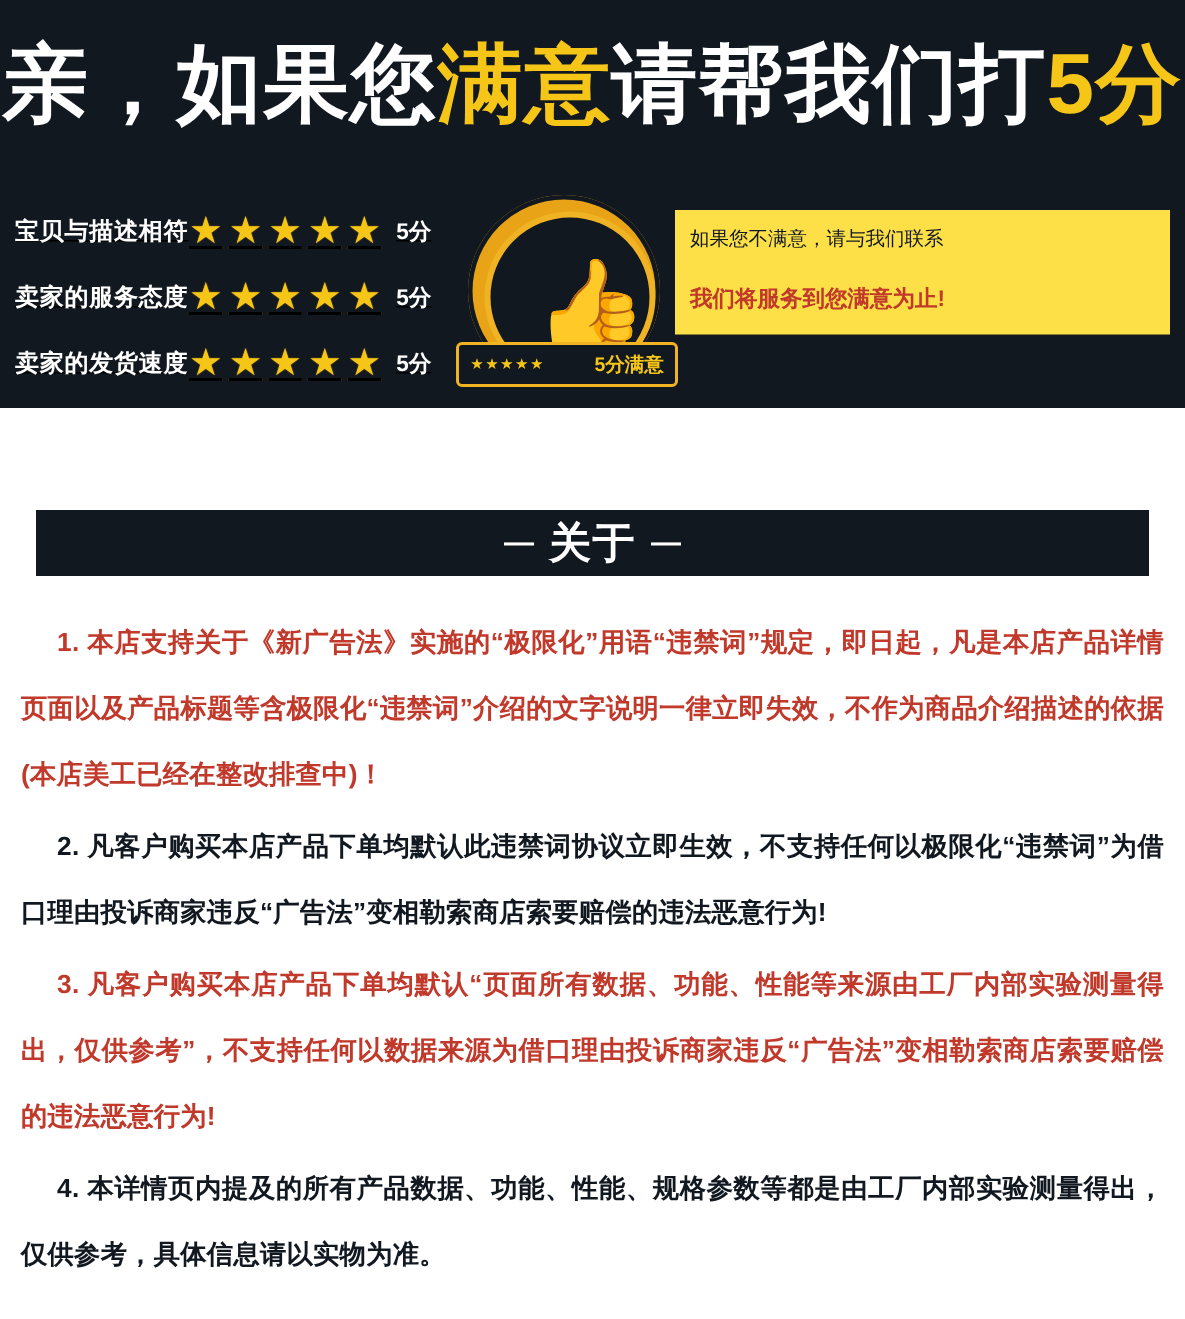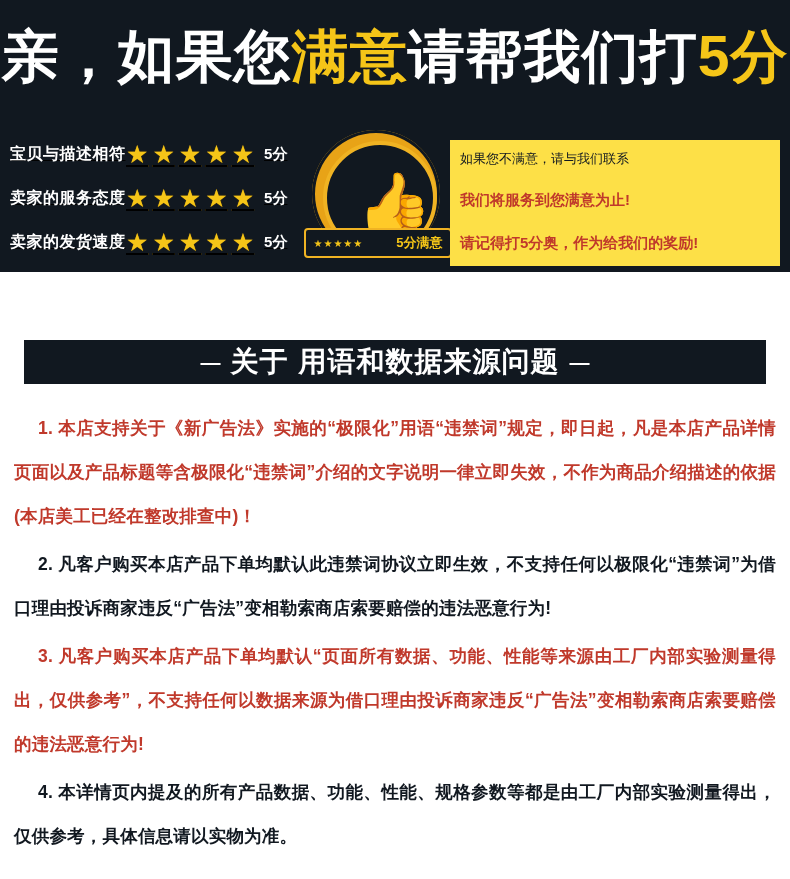--- a/index.html
+++ b/index.html
@@ -243,29 +243,27 @@
       </div>
       <div class="seal-badge">
         <span class="mini-stars">★★★★★</span>
         <span class="badge-text">5分满意</span>
       </div>
     </div>
 
     <div class="note-box">
       <div class="note-line">如果您不满意，请与我们联系</div>
       <div class="note-line strong">我们将服务到您满意为止!</div>
-      <div class="note-line strong">请记得打5分奥，作为给我们的奖励!</div>
     </div>
 
   </div>
 
   <div class="section-title">
     <span class="dash">—</span>
     <span class="t-white">关于</span>
-    <span class="t-white">用语和数据来源问题</span>
     <span class="dash">—</span>
   </div>
 
   <div class="terms">
     <p class="para red indent">1. 本店支持关于《新广告法》实施的“极限化”用语“违禁词”规定，即日起，凡是本店产品详情页面以及产品标题等含极限化“违禁词”介绍的文字说明一律立即失效，不作为商品介绍描述的依据(本店美工已经在整改排查中)！</p>
     <p class="para dark indent">2. 凡客户购买本店产品下单均默认此违禁词协议立即生效，不支持任何以极限化“违禁词”为借口理由投诉商家违反“广告法”变相勒索商店索要赔偿的违法恶意行为!</p>
     <p class="para red indent">3. 凡客户购买本店产品下单均默认“页面所有数据、功能、性能等来源由工厂内部实验测量得出，仅供参考”，不支持任何以数据来源为借口理由投诉商家违反“广告法”变相勒索商店索要赔偿的违法恶意行为!</p>
     <p class="para dark indent">4. 本详情页内提及的所有产品数据、功能、性能、规格参数等都是由工厂内部实验测量得出，仅供参考，具体信息请以实物为准。</p>
   </div>
 

